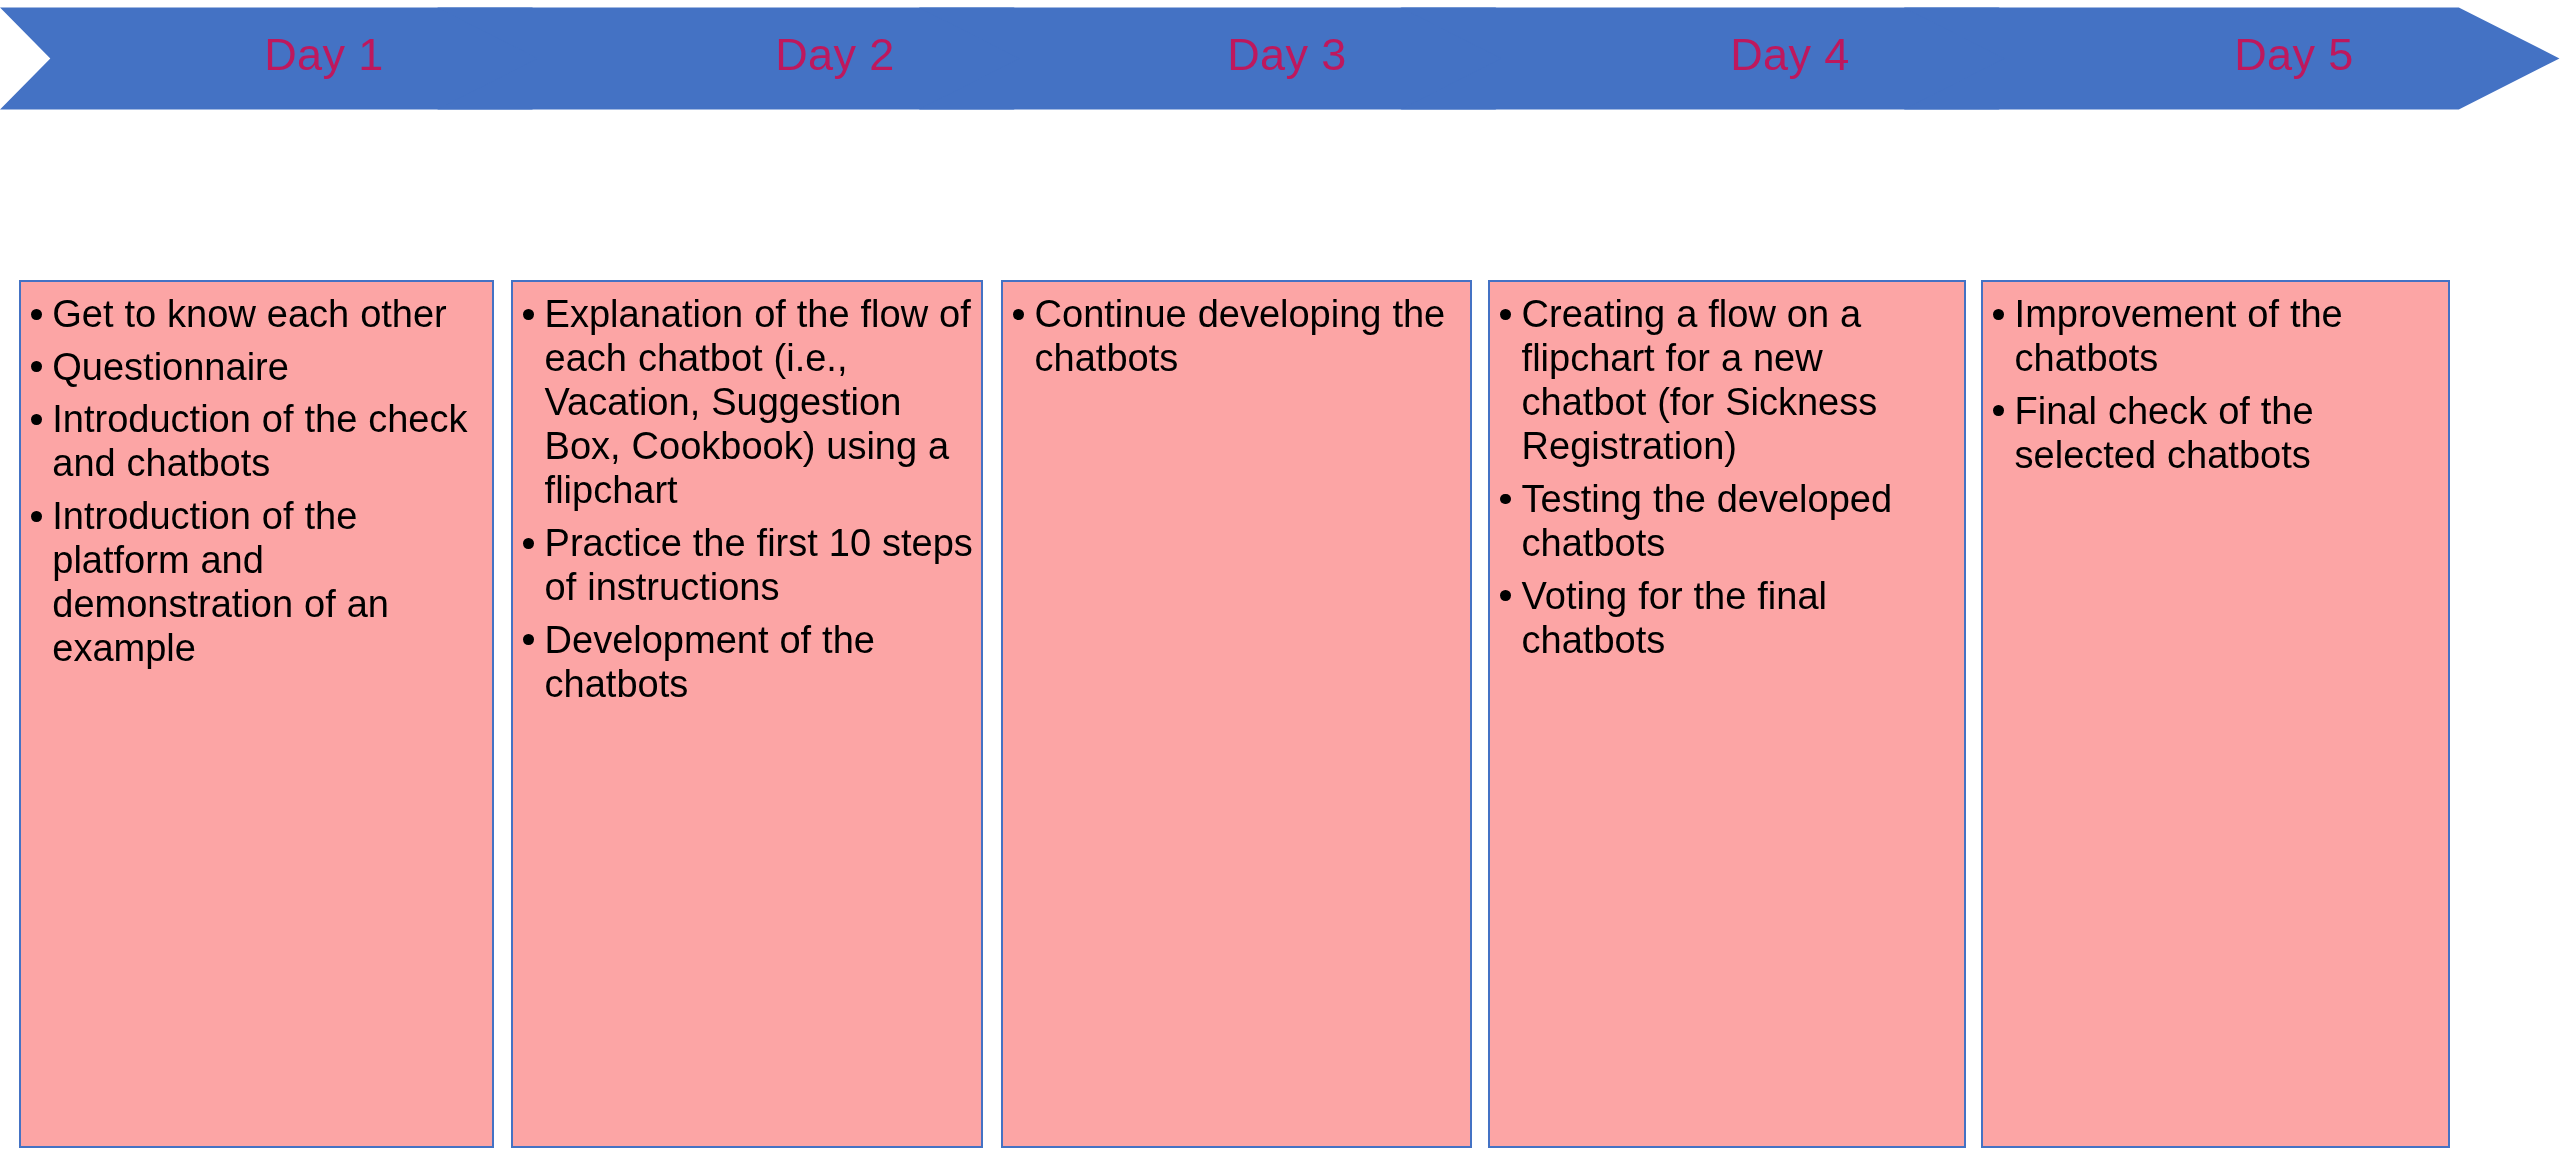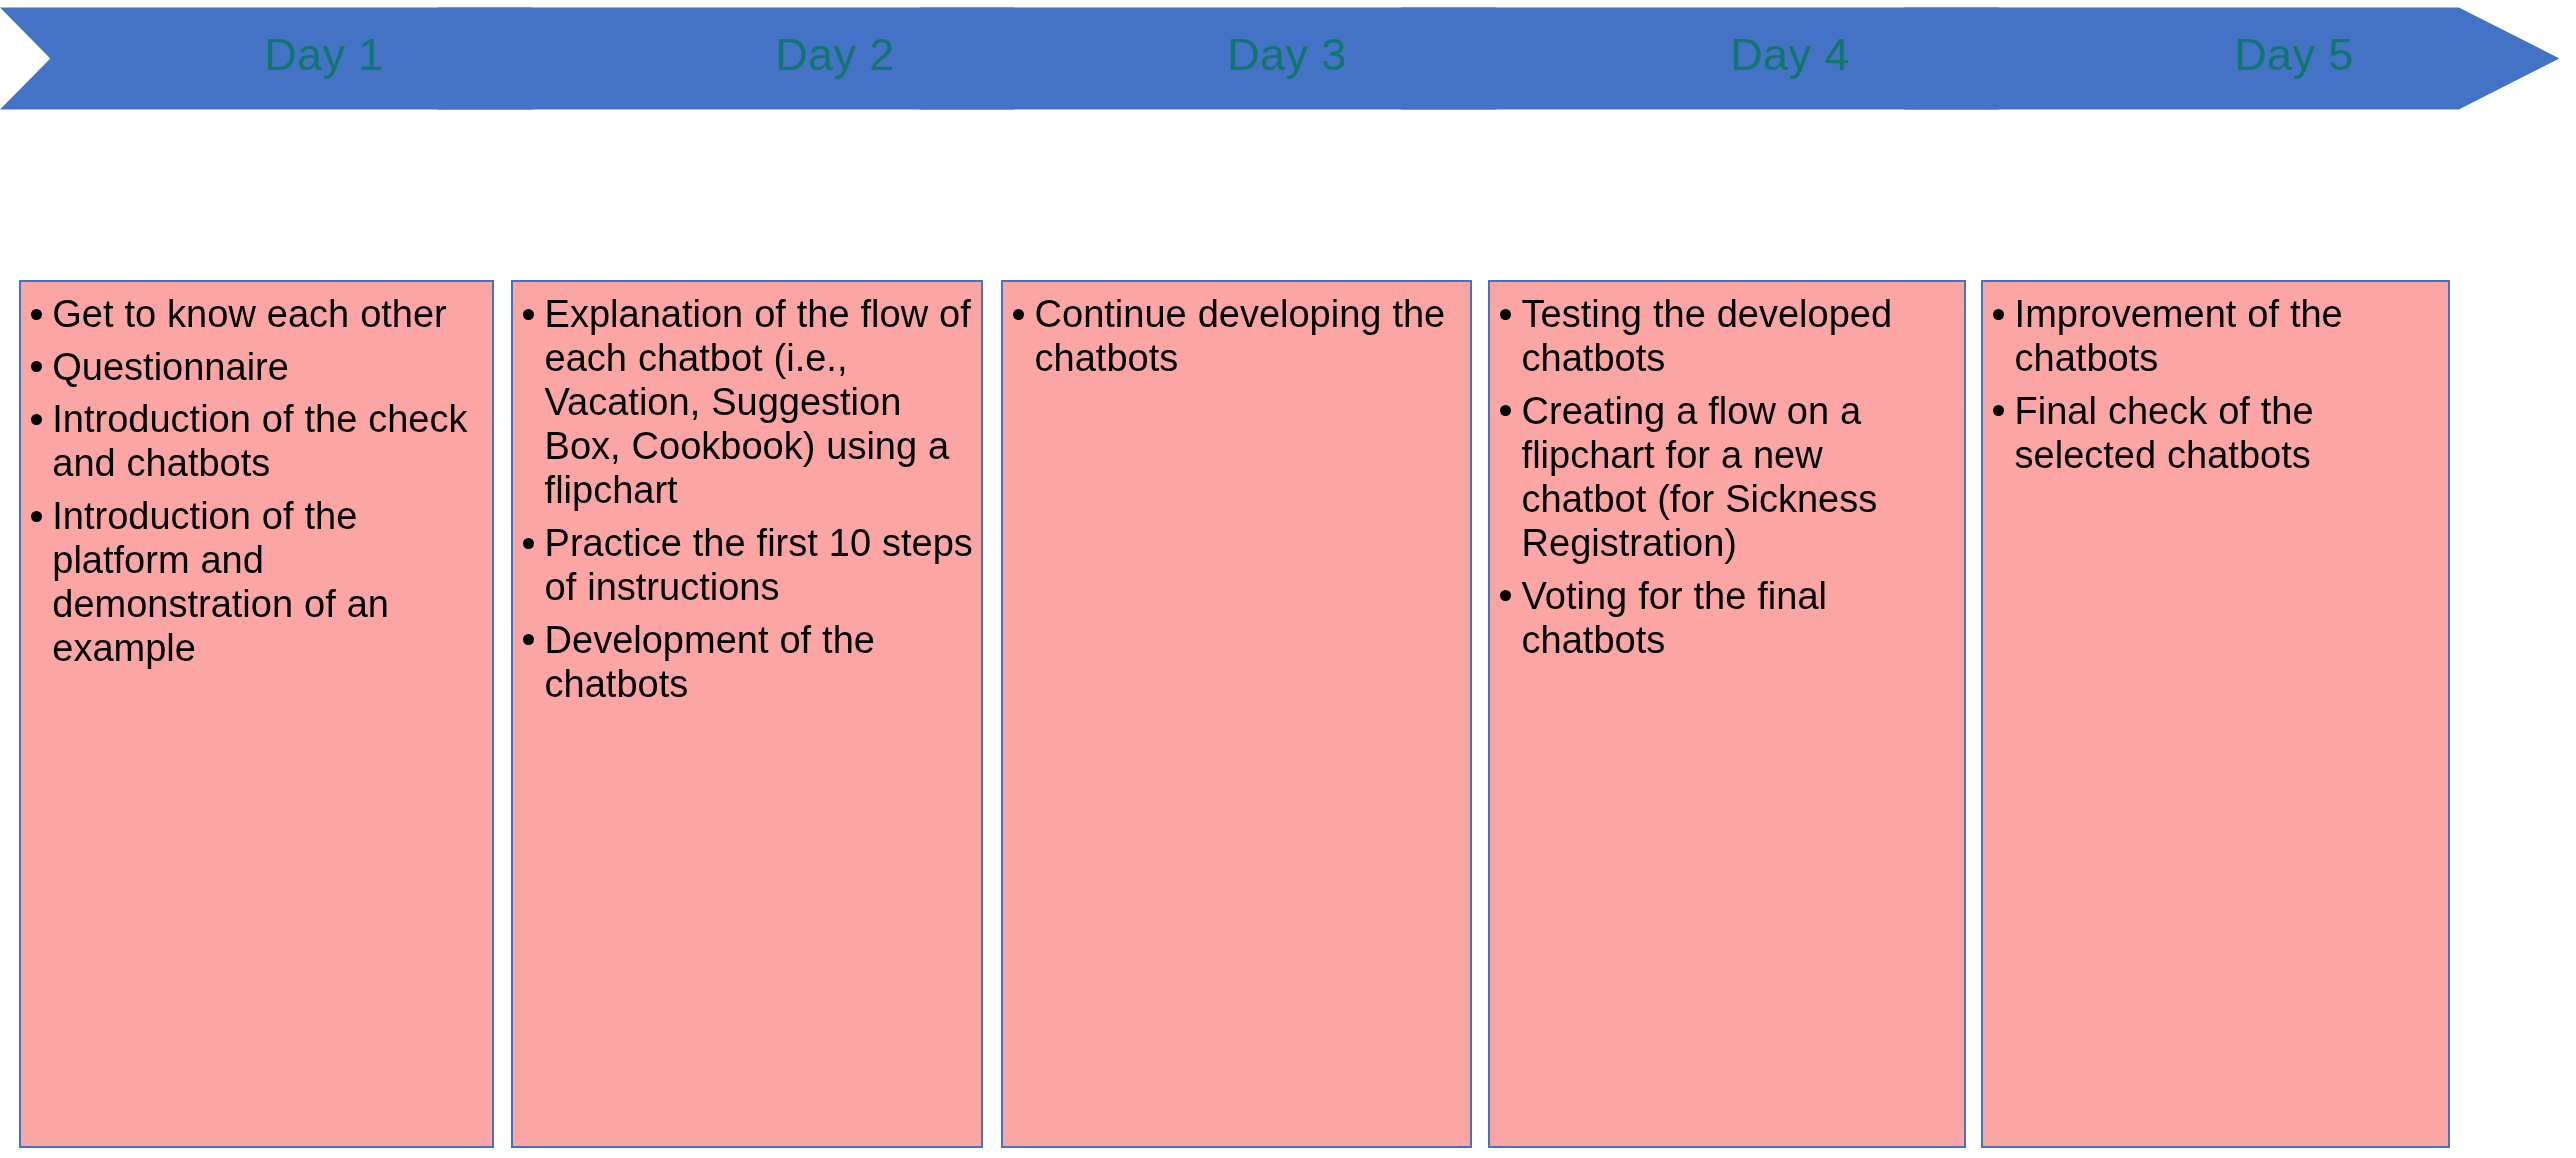--- a/index.html
+++ b/index.html
@@ -34,21 +34,21 @@
     position: absolute;
     left: 0;
     top: 0;
     display: block;
   }
   .chevron-label {
     position: absolute;
     top: 0;
     height: 109px;
     line-height: 109px;
-    color: #0f766e;
+    color: #be185d;
     font-size: 45px;
     font-weight: 400;
     text-align: center;
     white-space: nowrap;
     letter-spacing: 0.4px;
     font-family: "Liberation Sans", sans-serif;
     user-select: none;
   }
 
   
@@ -178,25 +178,25 @@
           </li>
         </ul>
       </div>
     </div>
 
     <div class="content-box" style="left:1488px; width:478px;">
       <div class="box-inner">
         <ul class="bullet-list">
           <li class="bullet-item">
             <span class="bullet-dot"></span>
+            <span>Creating a flow on a flipchart for a new chatbot (for Sickness Registration)</span>
+          </li>
+          <li class="bullet-item">
+            <span class="bullet-dot"></span>
             <span>Testing the developed chatbots</span>
-          </li>
-          <li class="bullet-item">
-            <span class="bullet-dot"></span>
-            <span>Creating a flow on a flipchart for a new chatbot (for Sickness Registration)</span>
           </li>
           <li class="bullet-item">
             <span class="bullet-dot"></span>
             <span>Voting for the final chatbots</span>
           </li>
         </ul>
       </div>
     </div>
 
     <div class="content-box" style="left:1981px; width:469px;">

